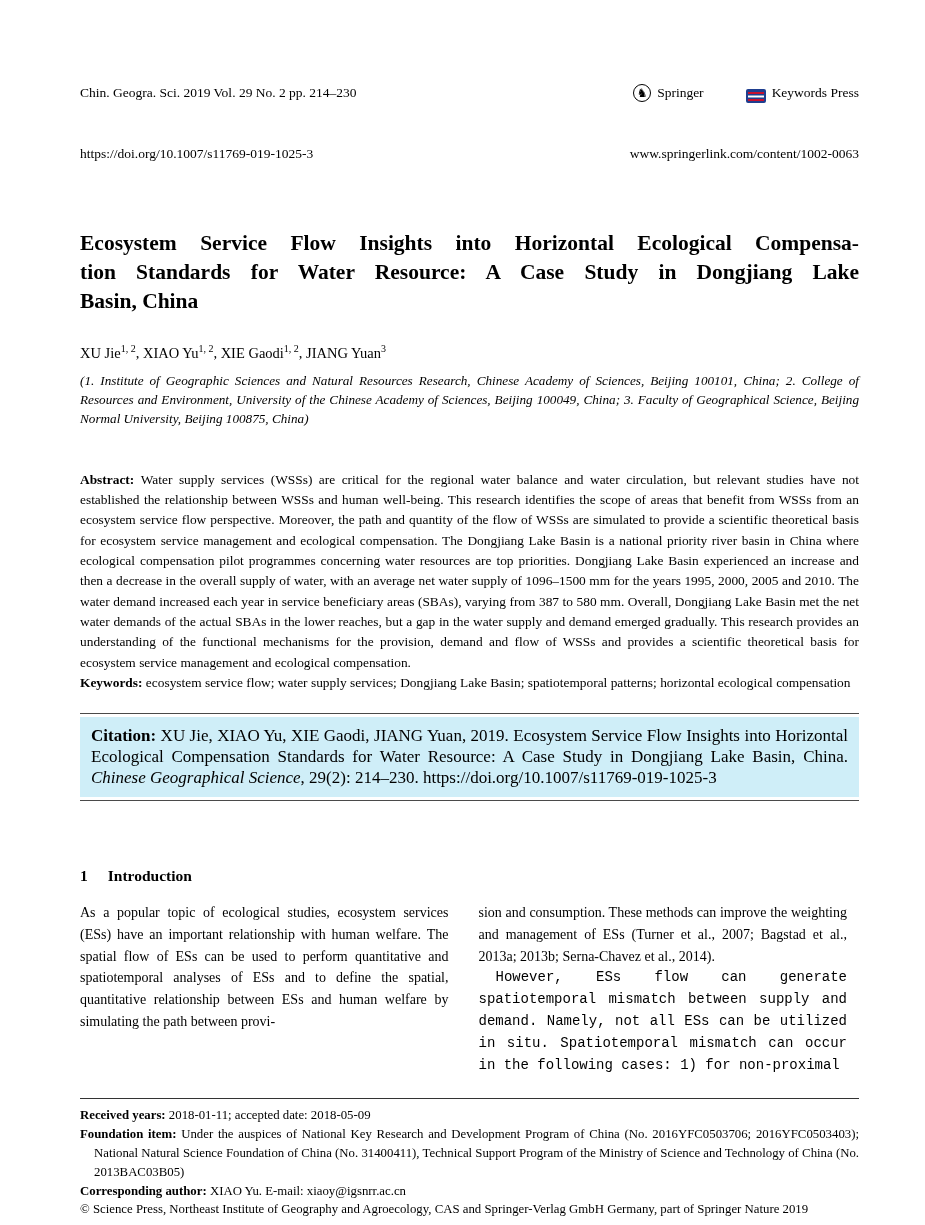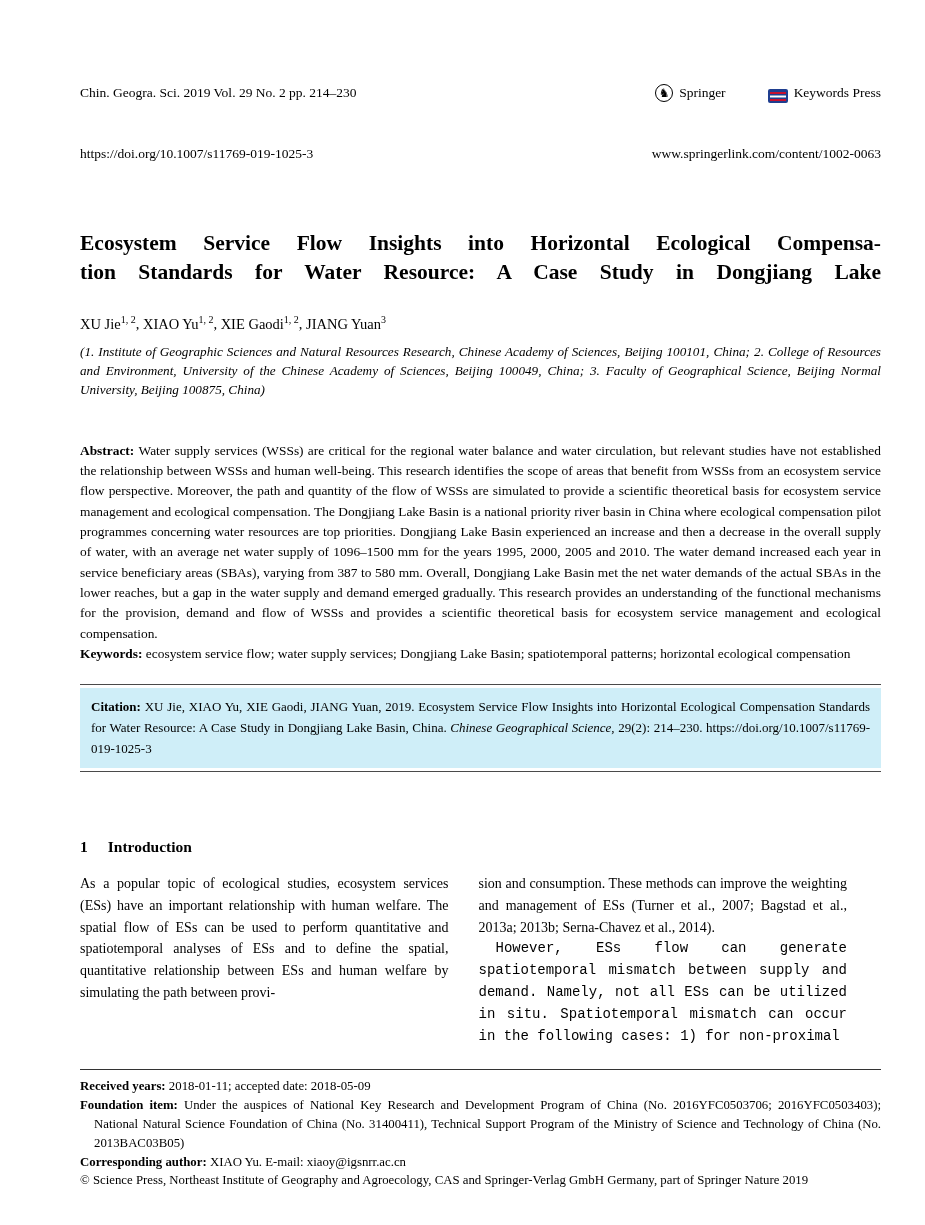--- a/index.html
+++ b/index.html
@@ -4,21 +4,21 @@
 <style>
   * { margin: 0; padding: 0; box-sizing: border-box; }
   html, body { background: #ffffff; }
   body {
     font-family: "Liberation Serif", "DejaVu Serif", serif;
     color: #000;
   }
   .page {
     width: 925px;
     height: 1225px;
-    padding: 80px 44px 0 80px;
+    padding: 80px 66px 0 80px;
     position: relative;
     background: #fff;
     overflow: hidden;
   }
 
   
   .masthead {
     display: flex;
     justify-content: space-between;
     align-items: flex-start;
@@ -84,21 +84,21 @@
     text-align: justify;
   }
   b.lbl { font-weight: bold; }
 
   
   .citation-wrap { margin-top: 20px; }
   .rule { height: 1px; background: #4a4a4a; }
   .citation-box {
     margin: 3px 0;
     padding: 8px 11px 9px 11px;
-    font-size: 13px;
+    font-size: 17px;
     line-height: 21px;
     text-align: justify;
   }
   .citation-box .journal { font-style: italic; }
 
   
   .section-heading {
     margin-top: 66px;
     font-size: 15.5px;
     font-weight: bold;
@@ -158,20 +158,21 @@
           <span>Keywords Press</span>
         </span>
       </div>
       <div class="pub-url">www.springerlink.com/content/1002-0063</div>
     </div>
   </div>
 
   <div class="article-title">
     <div class="title-line">Ecosystem Service Flow Insights into Horizontal Ecological Compensa-</div>
     <div class="title-line">tion Standards for Water Resource: A Case Study in Dongjiang Lake</div>
+    <div class="title-line last">Basin, China</div>
   </div>
 
   <div class="authors">
     <span class="author"><span>XU Jie</span><sup>1, 2</sup><span>, </span></span><span class="author"><span>XIAO Yu</span><sup>1, 2</sup><span>, </span></span><span class="author"><span>XIE Gaodi</span><sup>1, 2</sup><span>, </span></span><span class="author"><span>JIANG Yuan</span><sup>3</sup><span></span></span>
   </div>
 
   <div class="affiliations">(1. Institute of Geographic Sciences and Natural Resources Research, Chinese Academy of Sciences, Beijing 100101, China; 2. College of Resources and Environment, University of the Chinese Academy of Sciences, Beijing 100049, China; 3. Faculty of Geographical Science, Beijing Normal University, Beijing 100875, China)</div>
 
   <div class="abstract">
     <b class="lbl">Abstract: </b><span>Water supply services (WSSs) are critical for the regional water balance and water circulation, but relevant studies have not established the relationship between WSSs and human well-being. This research identifies the scope of areas that benefit from WSSs from an ecosystem service flow perspective. Moreover, the path and quantity of the flow of WSSs are simulated to provide a scientific theoretical basis for ecosystem service management and ecological compensation. The Dongjiang Lake Basin is a national priority river basin in China where ecological compensation pilot programmes concerning water resources are top priorities. Dongjiang Lake Basin experienced an increase and then a decrease in the overall supply of water, with an average net water supply of 1096–1500 mm for the years 1995, 2000, 2005 and 2010. The water demand increased each year in service beneficiary areas (SBAs), varying from 387 to 580 mm. Overall, Dongjiang Lake Basin met the net water demands of the actual SBAs in the lower reaches, but a gap in the water supply and demand emerged gradually. This research provides an understanding of the functional mechanisms for the provision, demand and flow of WSSs and provides a scientific theoretical basis for ecosystem service management and ecological compensation.</span>

